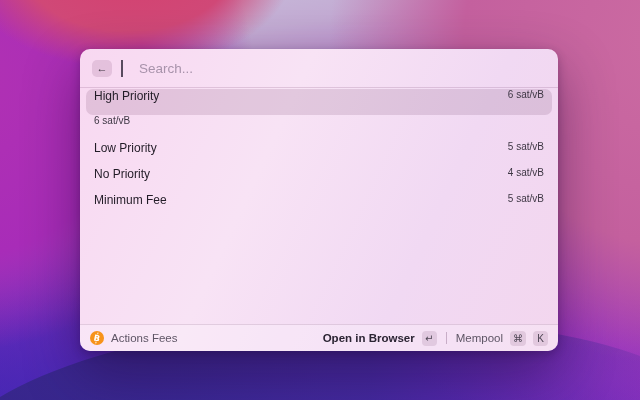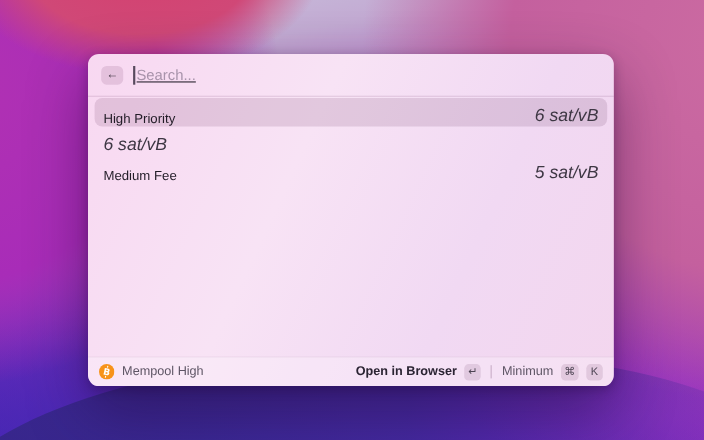--- a/index.html
+++ b/index.html
@@ -36,30 +36,30 @@
 
   
   .search-bar { height:39px; flex:none; display:flex; align-items:center; gap:9px;
     padding:0 12px; border-bottom:1px solid rgba(92,40,88,.16); }
   .back-btn { width:20px; height:17px; flex:none; border:none; border-radius:5px;
     background:rgba(90,30,85,.13); color:#39313d; font-size:11px; line-height:1;
     display:flex; align-items:center; justify-content:center; cursor:pointer; }
   .search-field { position:relative; flex:1; height:100%; display:flex; align-items:center; }
   .caret { position:absolute; left:0; top:11px; width:1.5px; height:17px; background:#584a5e; }
   .search-field input { width:100%; border:none; outline:none; background:transparent;
-    font:13.5px "Liberation Sans","DejaVu Sans",sans-serif; color:#2a2430; padding-left:3px;text-decoration:underline; }
+    font:13.5px "Liberation Sans","DejaVu Sans",sans-serif; color:#2a2430; padding-left:18px; }
   .search-field input::placeholder { color:#a893ab; opacity:1; }
 
   
   .list { flex:1; padding:1px 6px 0; overflow:hidden; }
-  .row { height:26px; display:flex; align-items:flex-end; justify-content:space-between;
+  .row { height:26px; display:flex; align-items:flex-start; justify-content:space-between;
     padding:0 8px; border-radius:7px; cursor:default; }
   .row.selected { background:rgba(84,32,78,.135); }
   .row .label { font-size:12px; font-weight:500; color:#221c27; }
-  .row .value { font-size:16px; color:#3e3744;font-style:italic; }
+  .row .value { font-size:10px; color:#3e3744; }
 
   
   .footer { height:27px; flex:none; display:flex; align-items:center; gap:7px;
     padding:0 10px; border-top:1px solid rgba(92,40,88,.15);
     background:rgba(252,244,252,.35); border-radius:0 0 10px 10px; }
   .app-icon { width:14px; height:14px; flex:none; display:flex; }
   .app-name { font-size:11.5px; color:#5e5565; }
   .spacer { flex:1; }
   .primary-label { font-size:11.5px; font-weight:700; color:#2b2433;margin-left:36px; }
   kbd { min-width:15px; height:15px; padding:0 3px; border-radius:4px;
@@ -88,41 +88,49 @@
 
     <div class="list">
       <div class="row selected">
         <span class="label">High Priority</span>
         <span class="value">6 sat/vB</span>
       </div>
       <div class="row">
         <span class="value">6 sat/vB</span>
       </div>
       <div class="row">
-        <span class="label">Medium Fee</span>
+        <span class="label">Low Priority</span>
+        <span class="value">5 sat/vB</span>
+      </div>
+      <div class="row">
+        <span class="label">No Priority</span>
+        <span class="value">4 sat/vB</span>
+      </div>
+      <div class="row">
+        <span class="label">Minimum Fee</span>
         <span class="value">5 sat/vB</span>
       </div>
     </div>
 
     <div class="footer">
       <span class="app-icon">
         <svg viewBox="0 0 24 24" width="14" height="14">
           <circle cx="12" cy="12" r="12" fill="#F7931A"></circle>
           <text x="12" y="17" font-size="14" font-weight="bold" fill="#ffffff" text-anchor="middle" transform="rotate(12 12 12)" font-family="DejaVu Sans, Liberation Sans, sans-serif">B</text>
           <rect x="11" y="2.5" width="1.6" height="3" fill="#ffffff" transform="rotate(12 12 12)"></rect>
           <rect x="11" y="18.5" width="1.6" height="3" fill="#ffffff" transform="rotate(12 12 12)"></rect>
         </svg>
       </span>
-      <span class="app-name">Mempool High</span>
+      <span class="app-name">Actions Fees</span>
       <span class="spacer"></span>
 
       <span class="primary-label">Open in Browser</span>
       <kbd>↵</kbd>
 
       <span class="vsep"></span>
 
-      <span class="actions-label">Minimum</span>
+      <span class="actions-label">Mempool</span>
       <kbd>⌘</kbd>
       <kbd>K</kbd>
     </div>
 
   </div>
 </div>
 
 </body></html>

